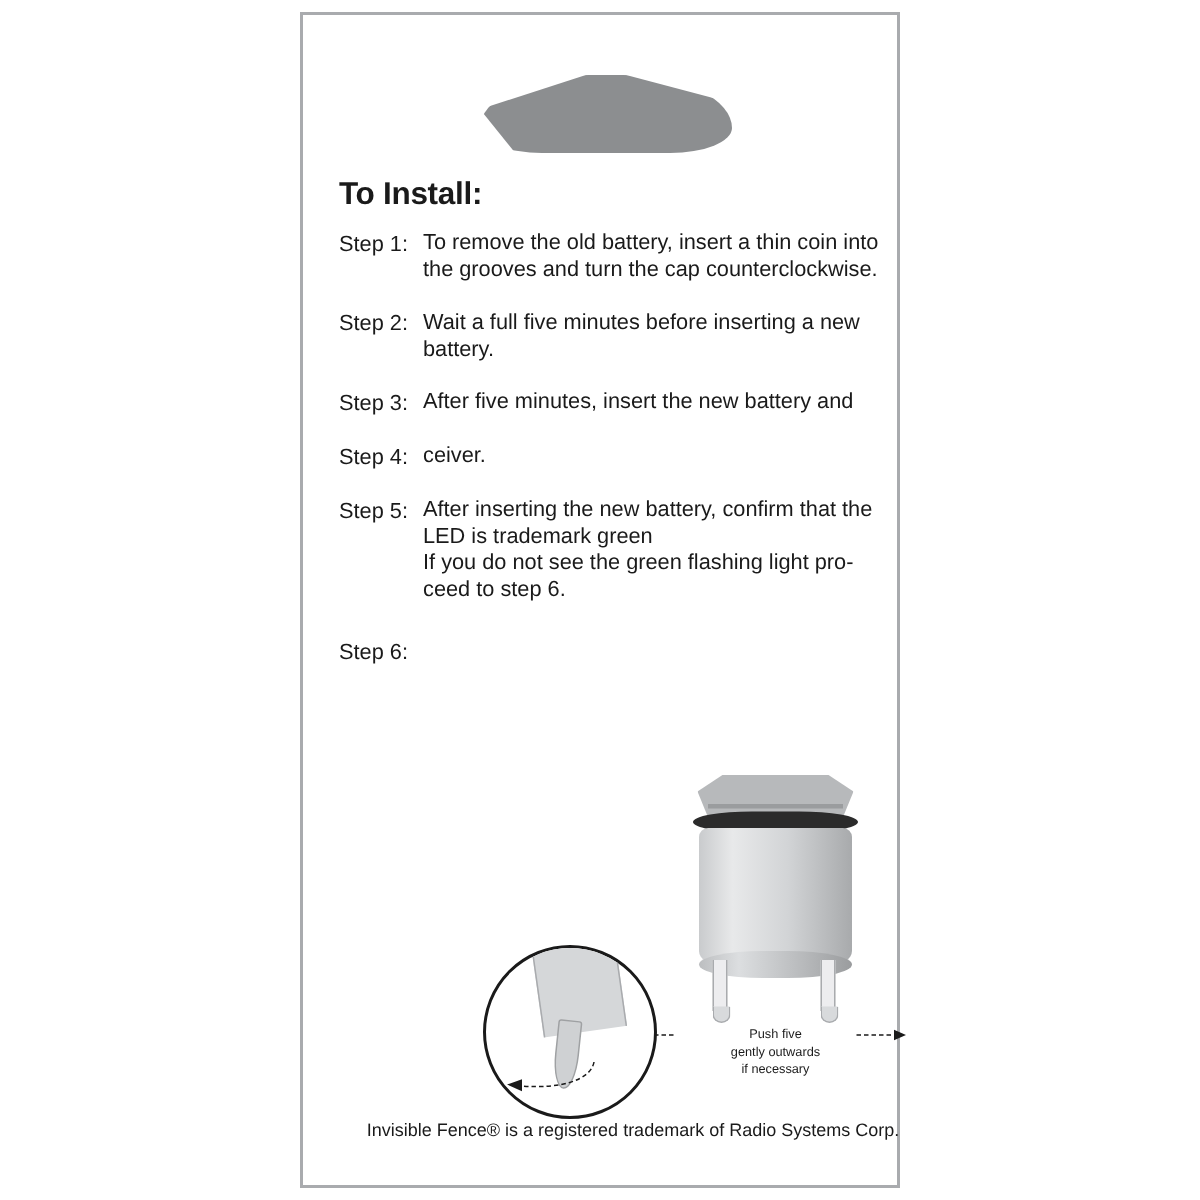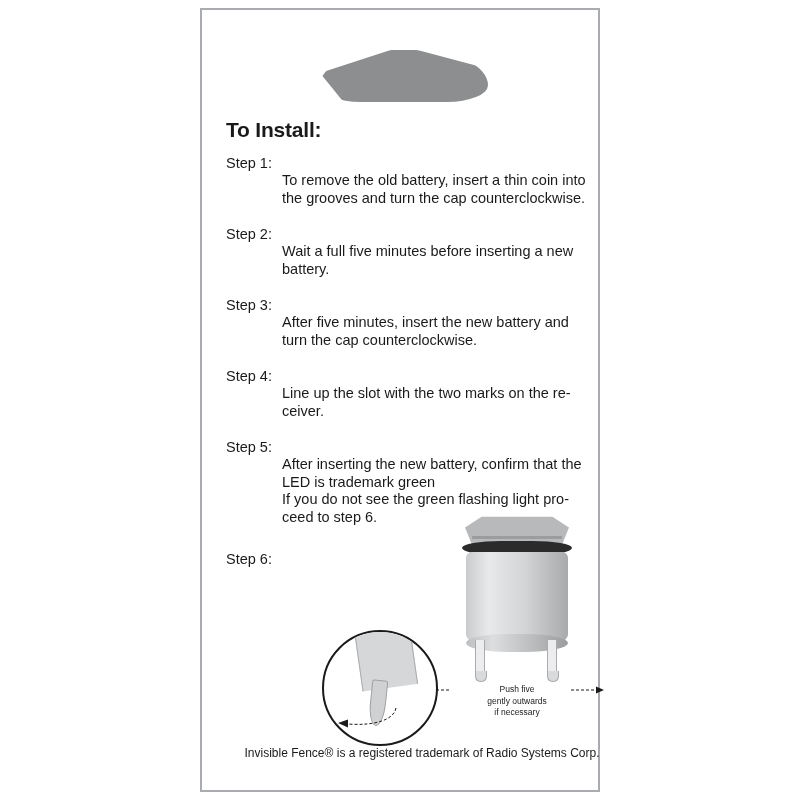--- a/index.html
+++ b/index.html
@@ -61,21 +61,20 @@
     font-weight: normal;
     color: #1a1a1a;
     line-height: 17px;
     padding-top: 1px;
   }
   .step-body {
     flex: 1 1 auto;
     font-size: 14.5px;
     color: #1a1a1a;
     line-height: 17.5px;
-    margin-top: 18px;
   }
   .step-body .line { display: block; white-space: pre; }
 
   
   .step.narrow .step-body { max-width: 204px; }
 
   
   #art {
     position: absolute;
     left: 240px; top: 498px;
@@ -232,28 +231,26 @@
         <div class="step-body">
           <span class="line">Wait a full five minutes before inserting a new</span>
           <span class="line">battery.</span>
         </div>
       </div>
 
       <div class="step">
         <div class="step-label">Step 3:</div>
         <div class="step-body">
           <span class="line">After five minutes, insert the new battery and</span>
-          <span class="line">turn the cap counterclockwise.</span>
         </div>
       </div>
 
       <div class="step">
         <div class="step-label">Step 4:</div>
         <div class="step-body">
-          <span class="line">Line up the slot with the two marks on the re-</span>
           <span class="line">ceiver.</span>
         </div>
       </div>
 
       <div class="step">
         <div class="step-label">Step 5:</div>
         <div class="step-body">
           <span class="line">After inserting the new battery, confirm that the</span>
           <span class="line">LED is trademark green</span>
           <span class="line">If you do not see the green flashing light pro-</span>

